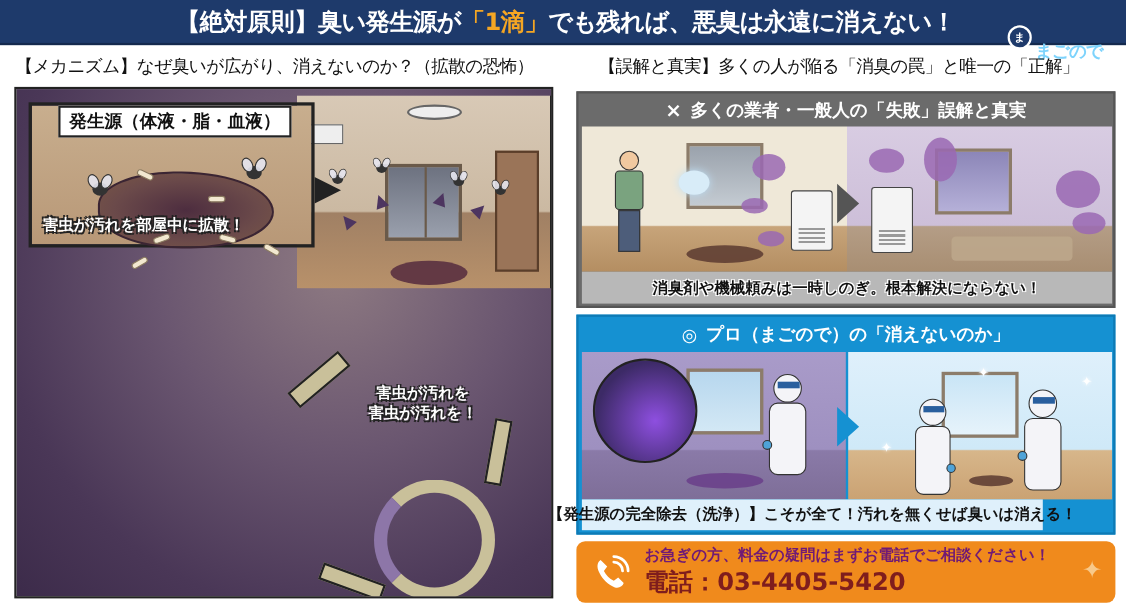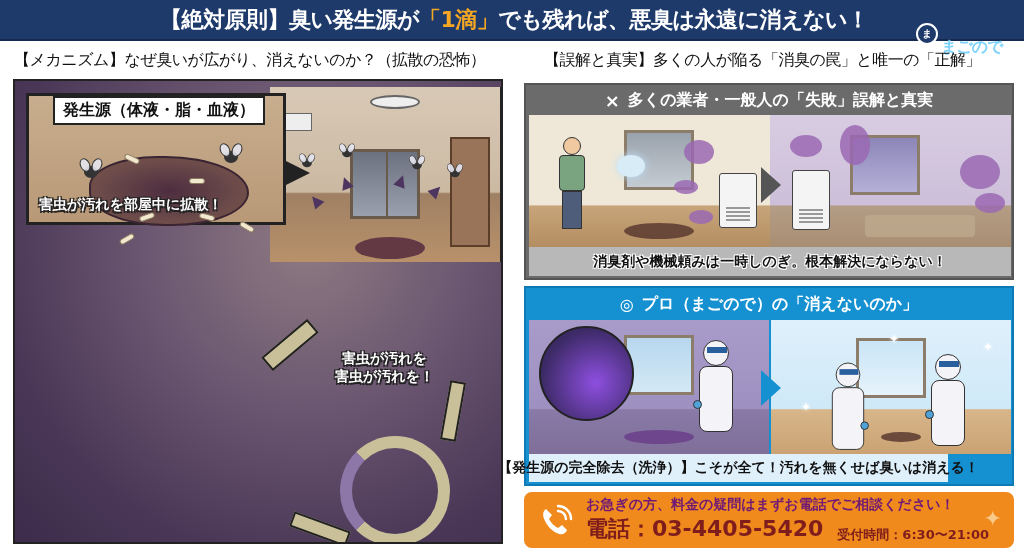--- a/index.html
+++ b/index.html
@@ -345,16 +345,15 @@
 
 <div class="contact">
   <svg class="phone-icon" viewBox="0 0 36 36">
     <path d="M8 6 C5 8 4 12 7 18 C10 24 15 29 21 31 C25 32 28 30 29 27 L24 22 L20 25 C16 23 13 20 11 16 L14 12 Z" fill="#fff"></path>
     <path d="M20 8 A8 8 0 0 1 28 16" stroke="#fff" stroke-width="2.5" fill="none" stroke-linecap="round"></path>
     <path d="M20 3 A13 13 0 0 1 33 16" stroke="#fff" stroke-width="2.5" fill="none" stroke-linecap="round"></path>
   </svg>
   <div class="contact-line1">お急ぎの方、料金の疑問はまずお電話でご相談ください！</div>
   <div class="contact-line2">
     <span class="tel-label">電話：03-4405-5420</span>
-    <span class="hours">受付時間：6:30〜21:00</span>
   </div>
   <div class="sparkle-star">✦</div>
 </div>
 
 </body></html>

